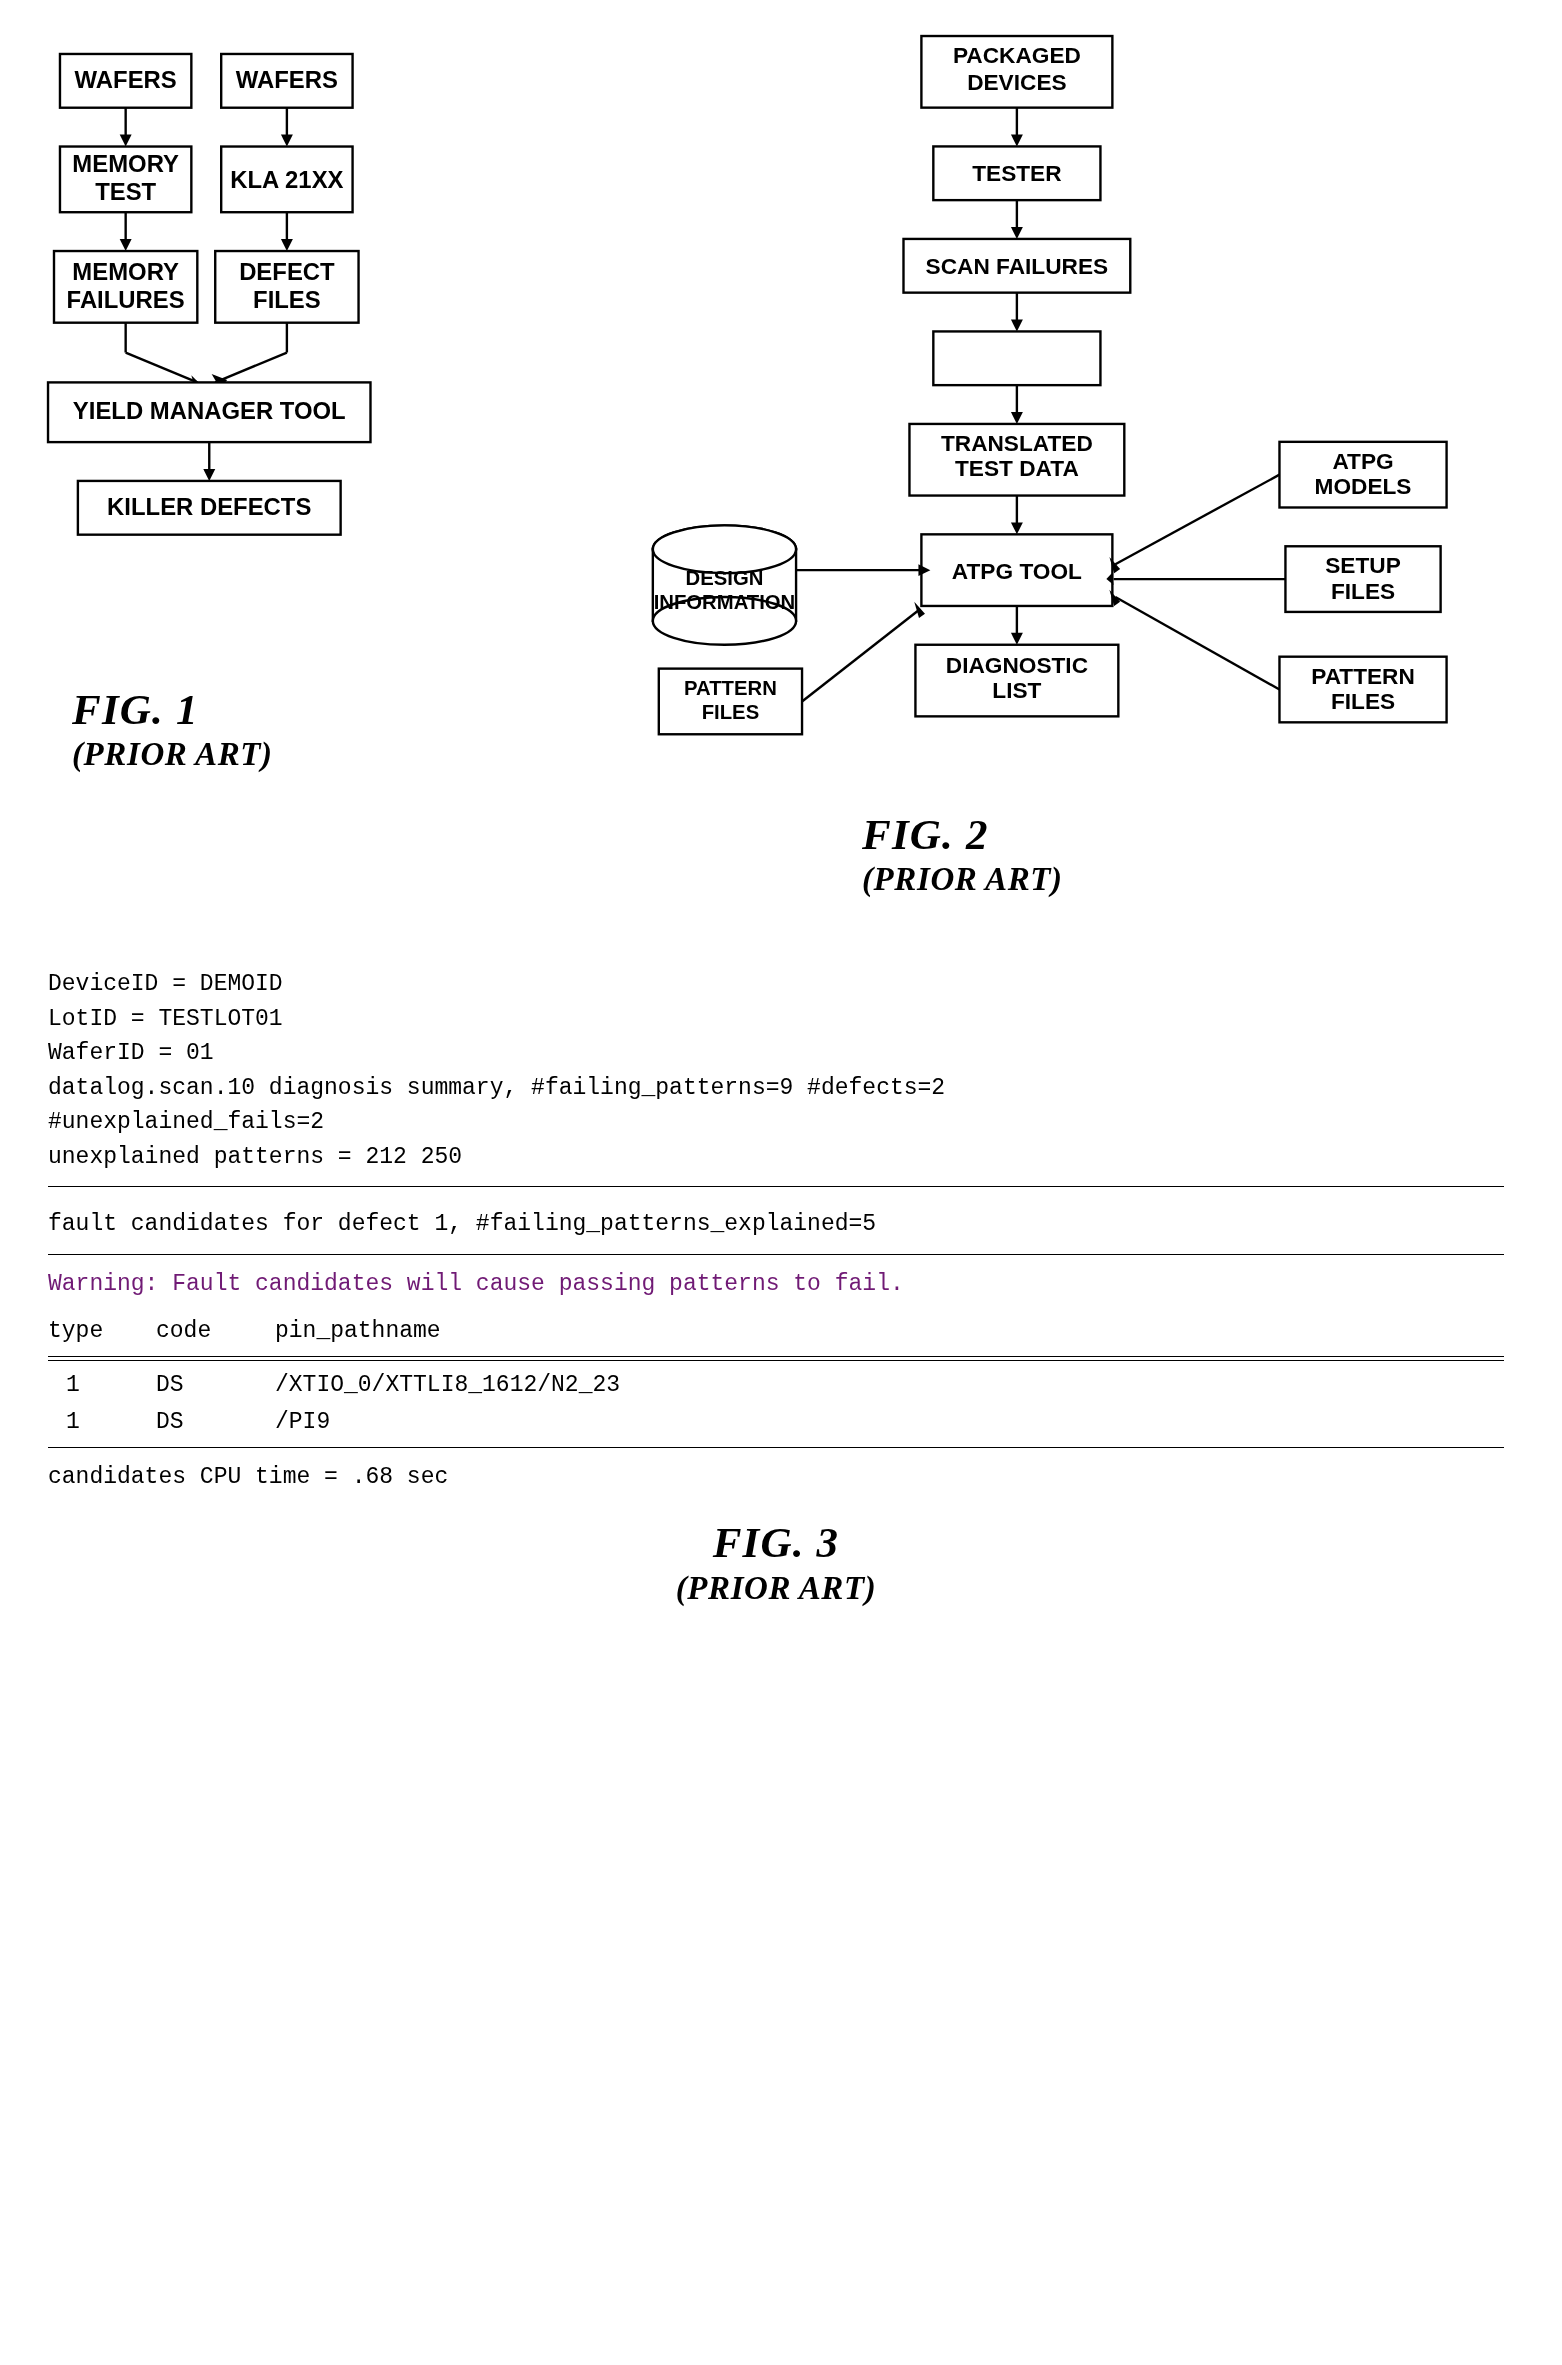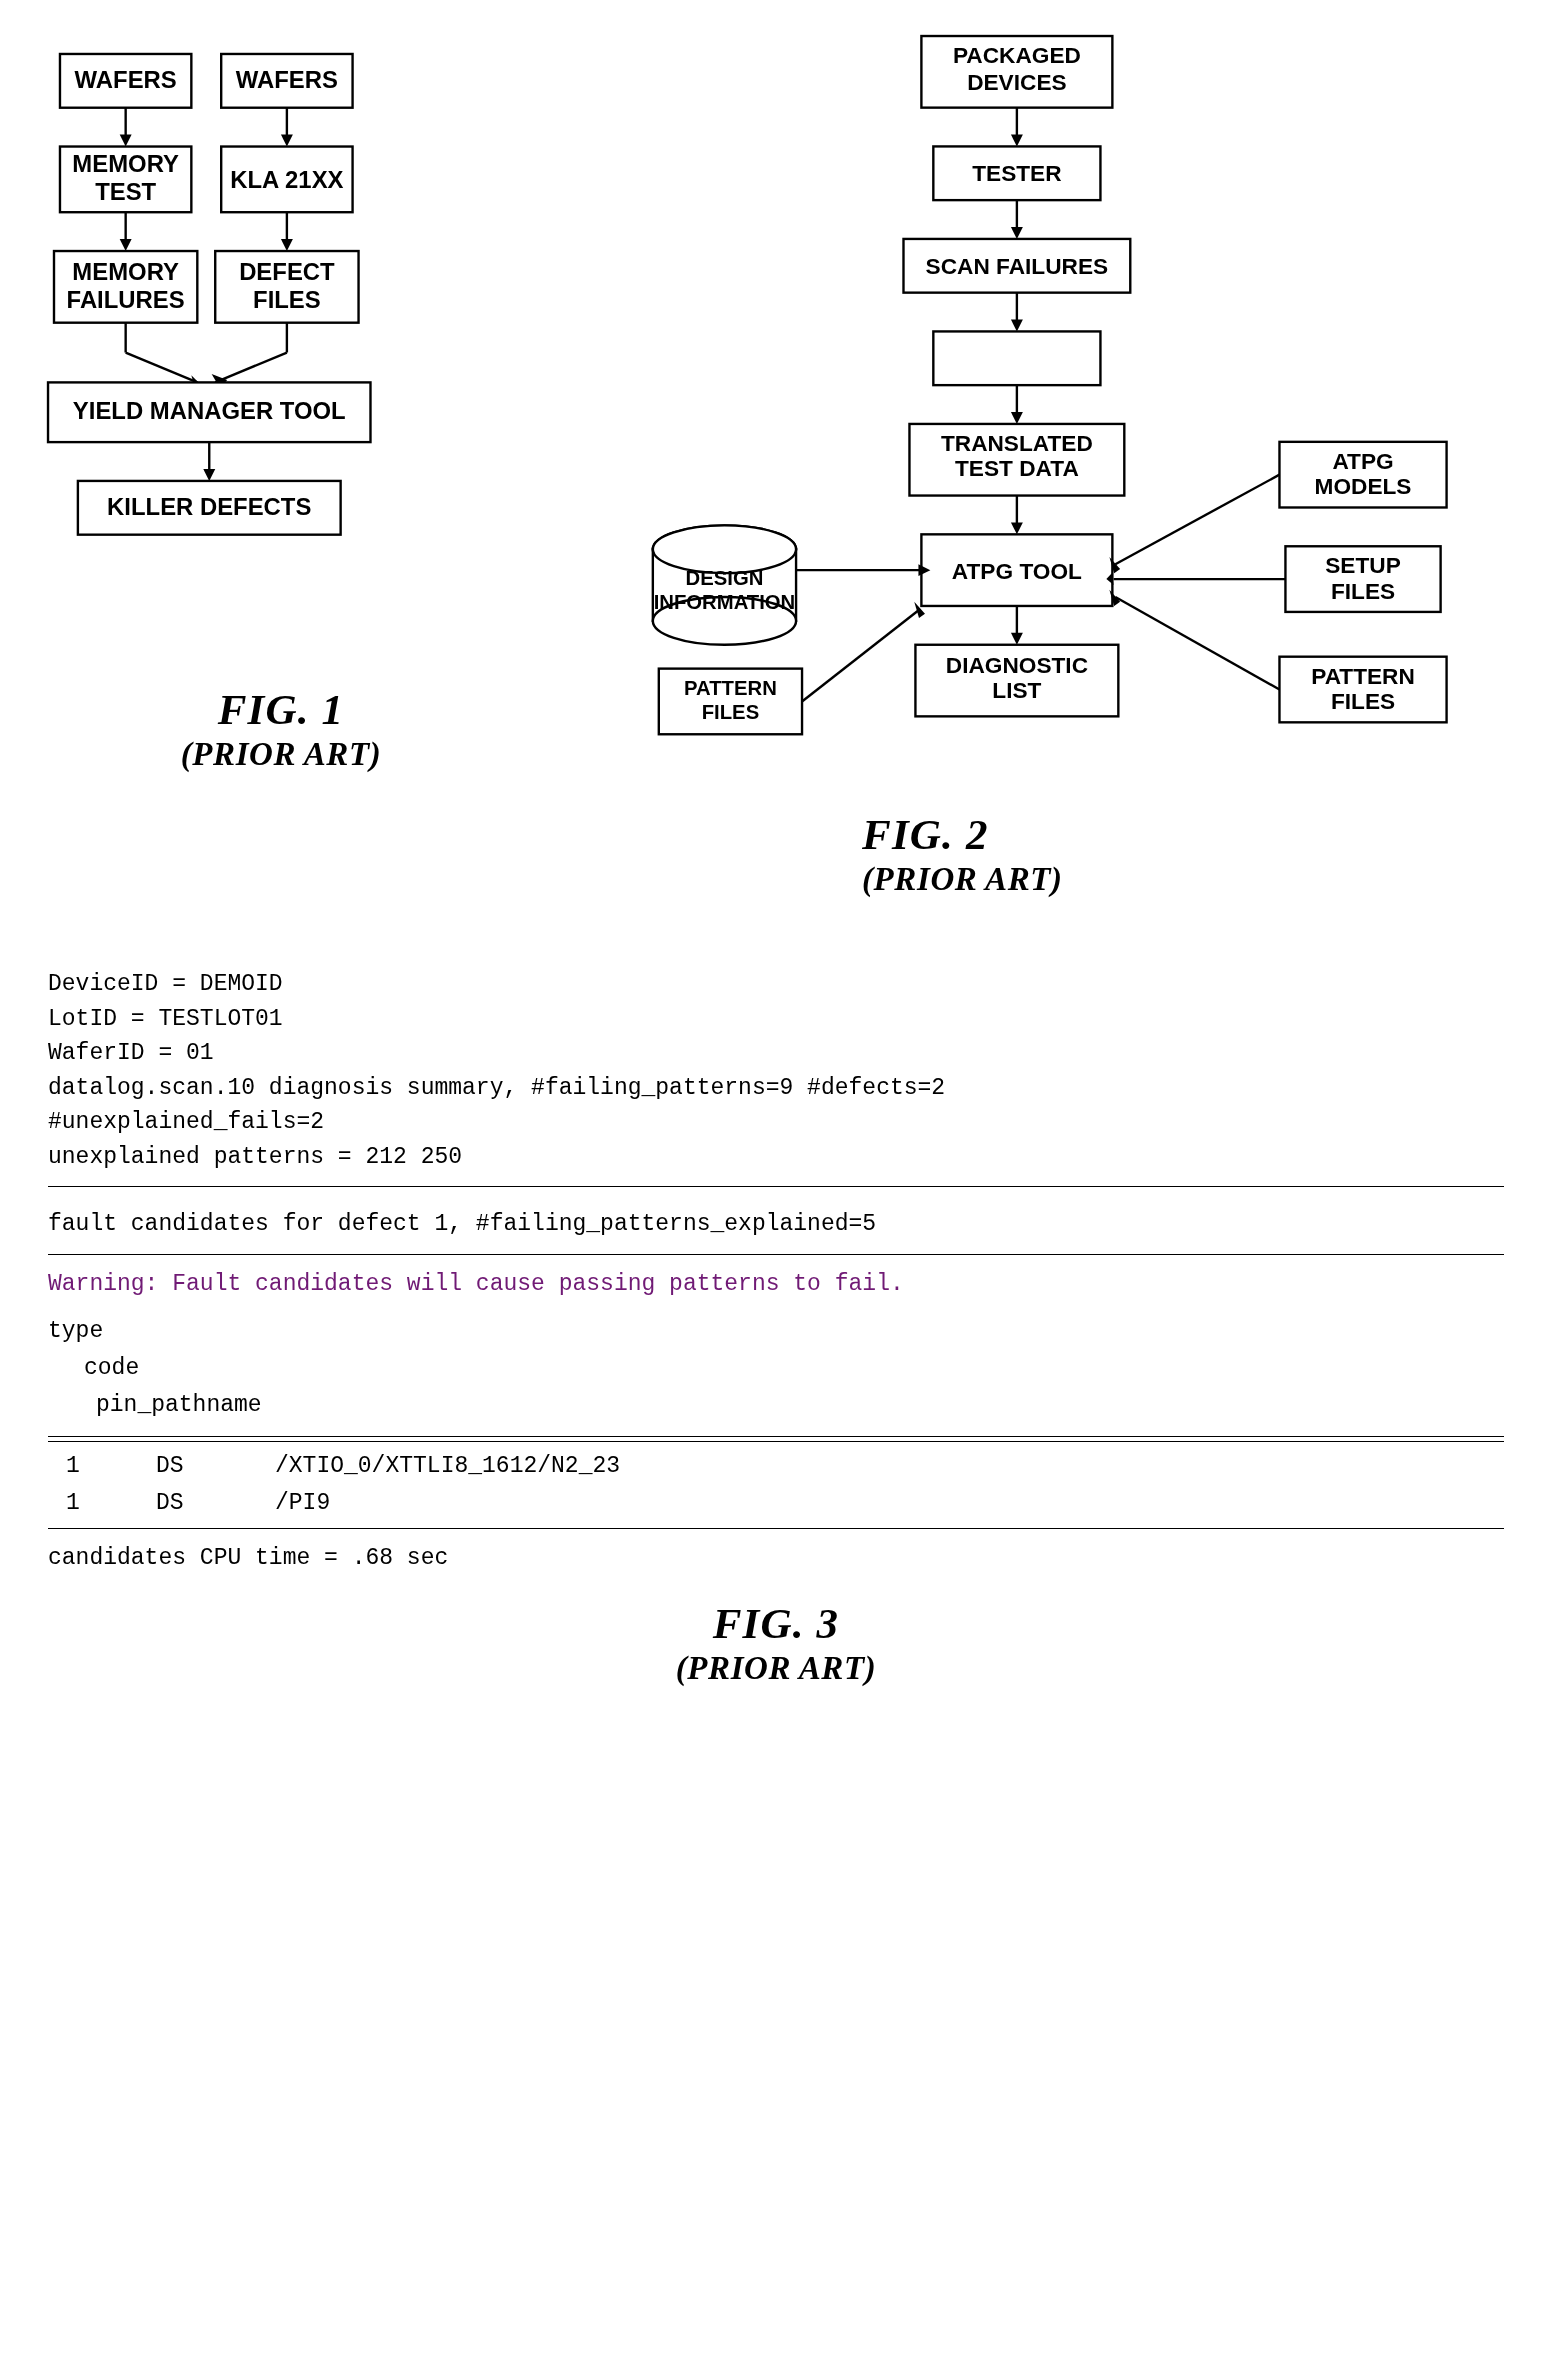--- a/index.html
+++ b/index.html
@@ -81,24 +81,23 @@
 
     .table-block {
       font-family: 'Courier New', Courier, monospace;
       font-size: 23px;
       line-height: 1.6;
       color: #000;
     }
 
     .table-header-row {
       display: flex;
-      flex-direction: column;
       gap: 0;
       border-bottom: 1.2px solid #000;
-      padding-bottom: 13px;
+      padding-bottom: 6px;
       margin-bottom: 3.6px;
     }
 
     .table-col-type { width: 72px; }
     .table-col-code { width: 107px; }
     .table-col-pin { width: 478px; }
 
     .table-data-row {
       display: flex;
       flex-direction: row;
@@ -184,21 +183,21 @@
       <rect x="20" y="560" width="540" height="100" fill="white" stroke="black" stroke-width="4"></rect>
       <text x="290" y="622" text-anchor="middle" font-family="Arial" font-size="40" font-weight="bold">YIELD MANAGER TOOL</text>
 
       <line x1="290" y1="660" x2="290" y2="708" stroke="black" stroke-width="4"></line>
       <polygon points="280,705 300,705 290,725" fill="black"></polygon>
 
       <rect x="70" y="725" width="440" height="90" fill="white" stroke="black" stroke-width="4"></rect>
       <text x="290" y="782" text-anchor="middle" font-family="Arial" font-size="40" font-weight="bold">KILLER DEFECTS</text>
     </svg>
 
-    <div class="fig-label-area" style="margin-left:36px;text-align:center;">
+    <div class="fig-label-area" style="margin-left:36px;">
       <div class="fig-title">FIG.  1</div>
       <div class="fig-subtitle">(PRIOR ART)</div>
     </div>
   </div>
 
   <div style="position:absolute; top:24px; left:623px;">
     <svg class="fig2-svg" width="931" height="776" viewBox="0 0 1560 1300">
 
       <rect x="500" y="20" width="320" height="120" fill="white" stroke="black" stroke-width="4"></rect>
       <text x="660" y="65" text-anchor="middle" font-family="Arial" font-size="38" font-weight="bold">PACKAGED</text>

